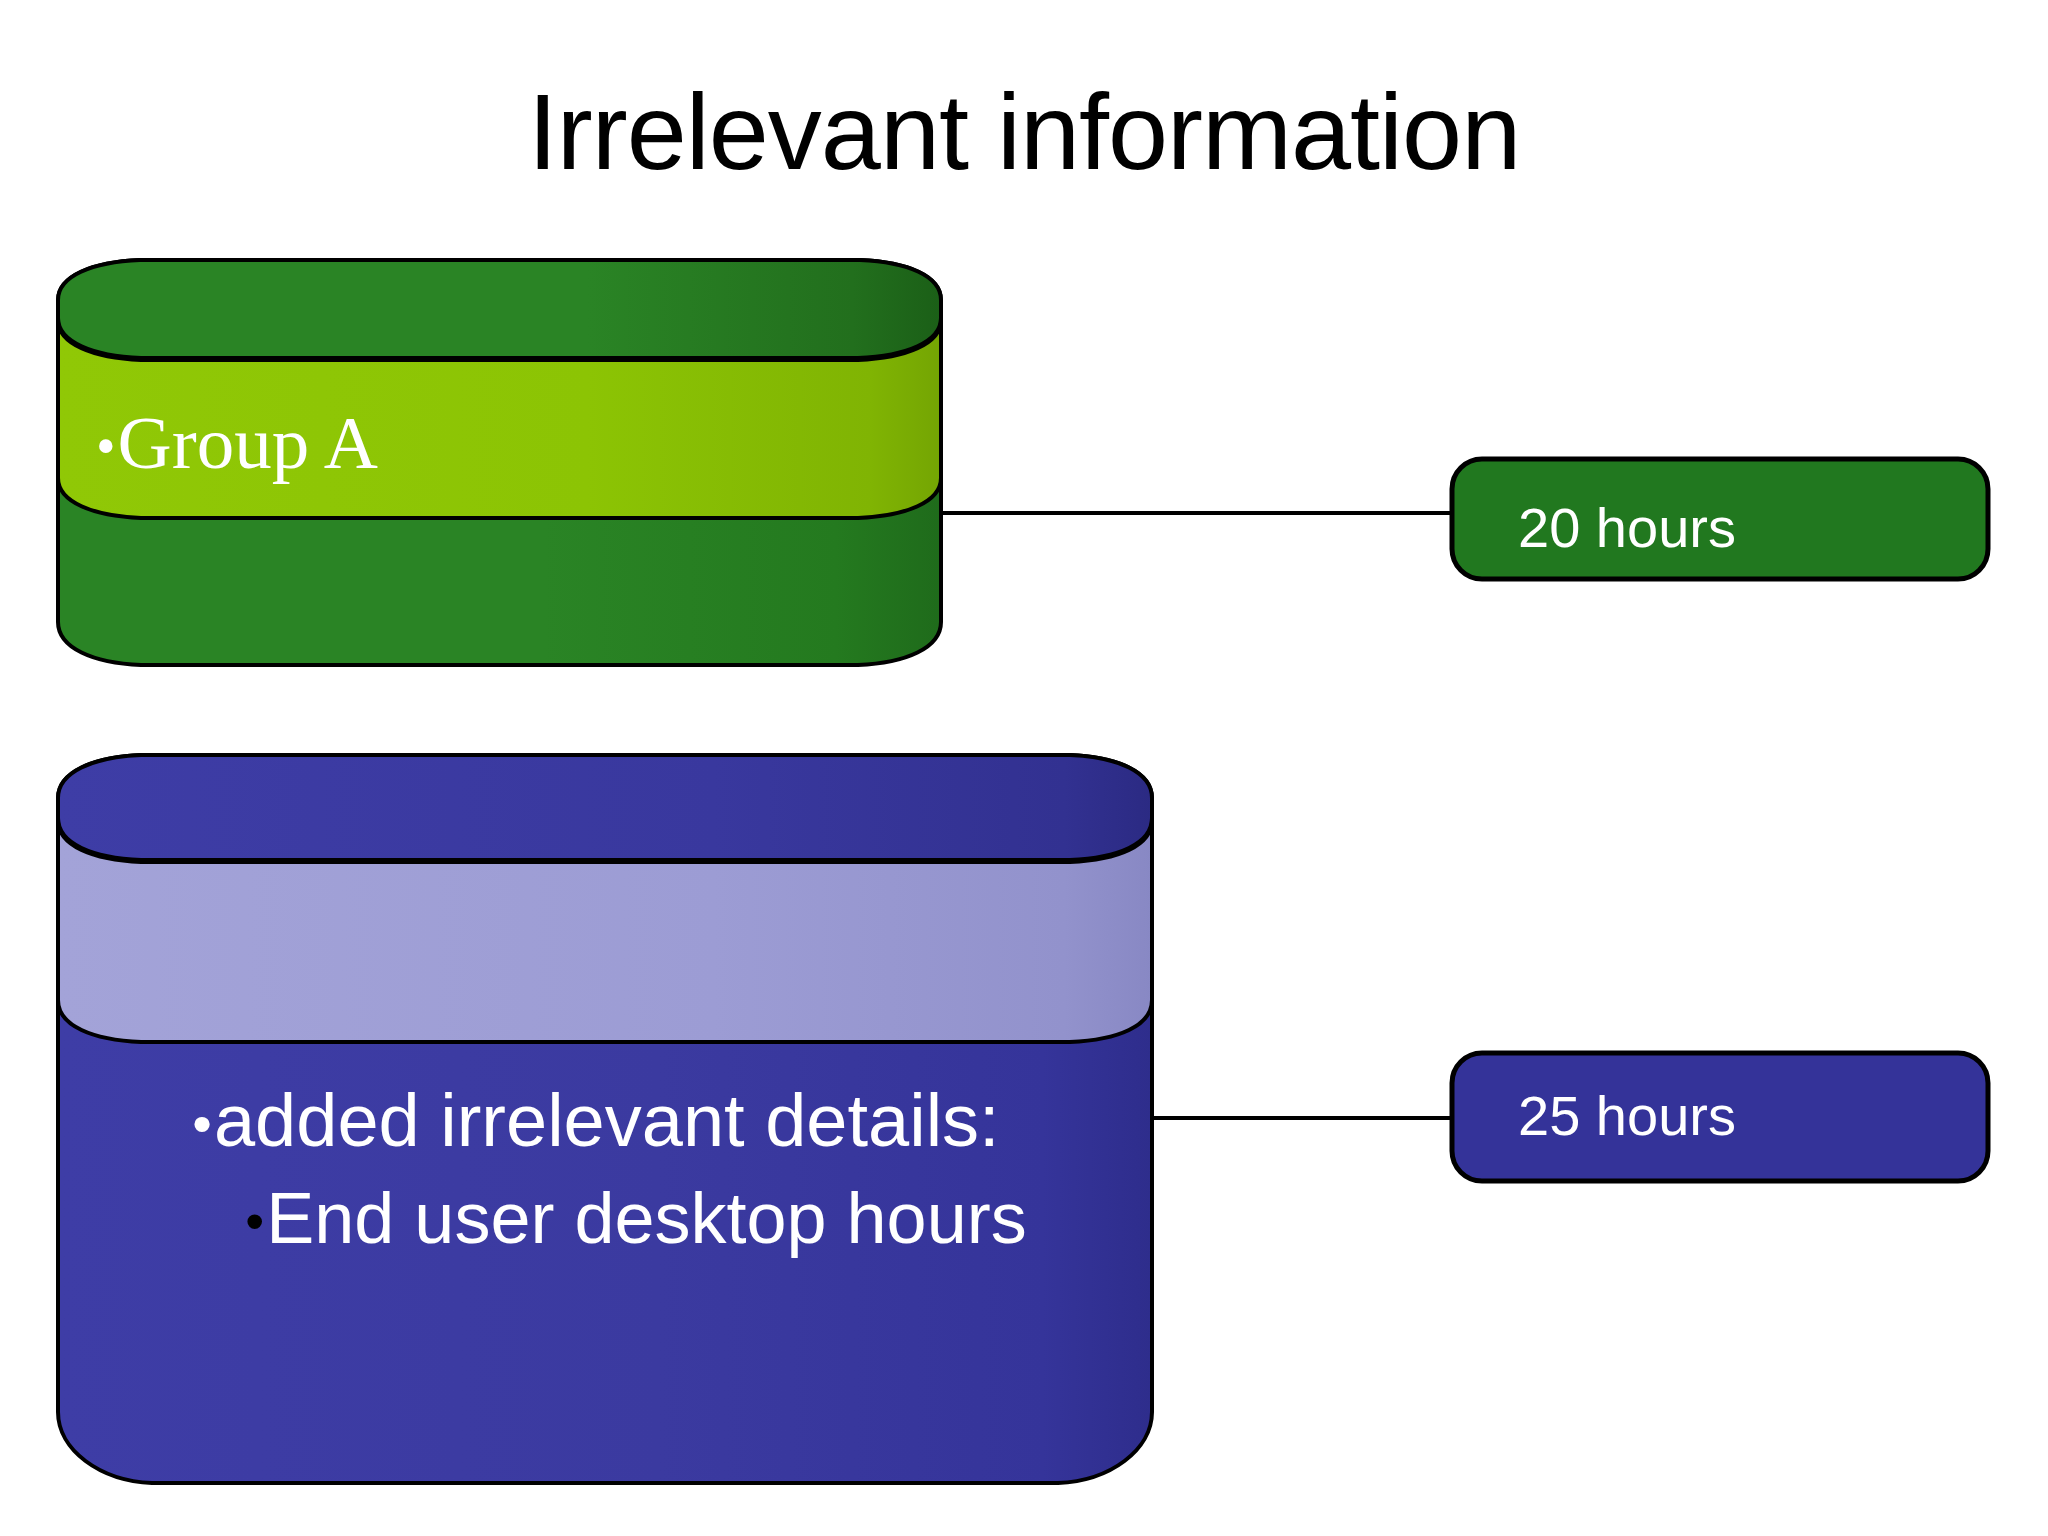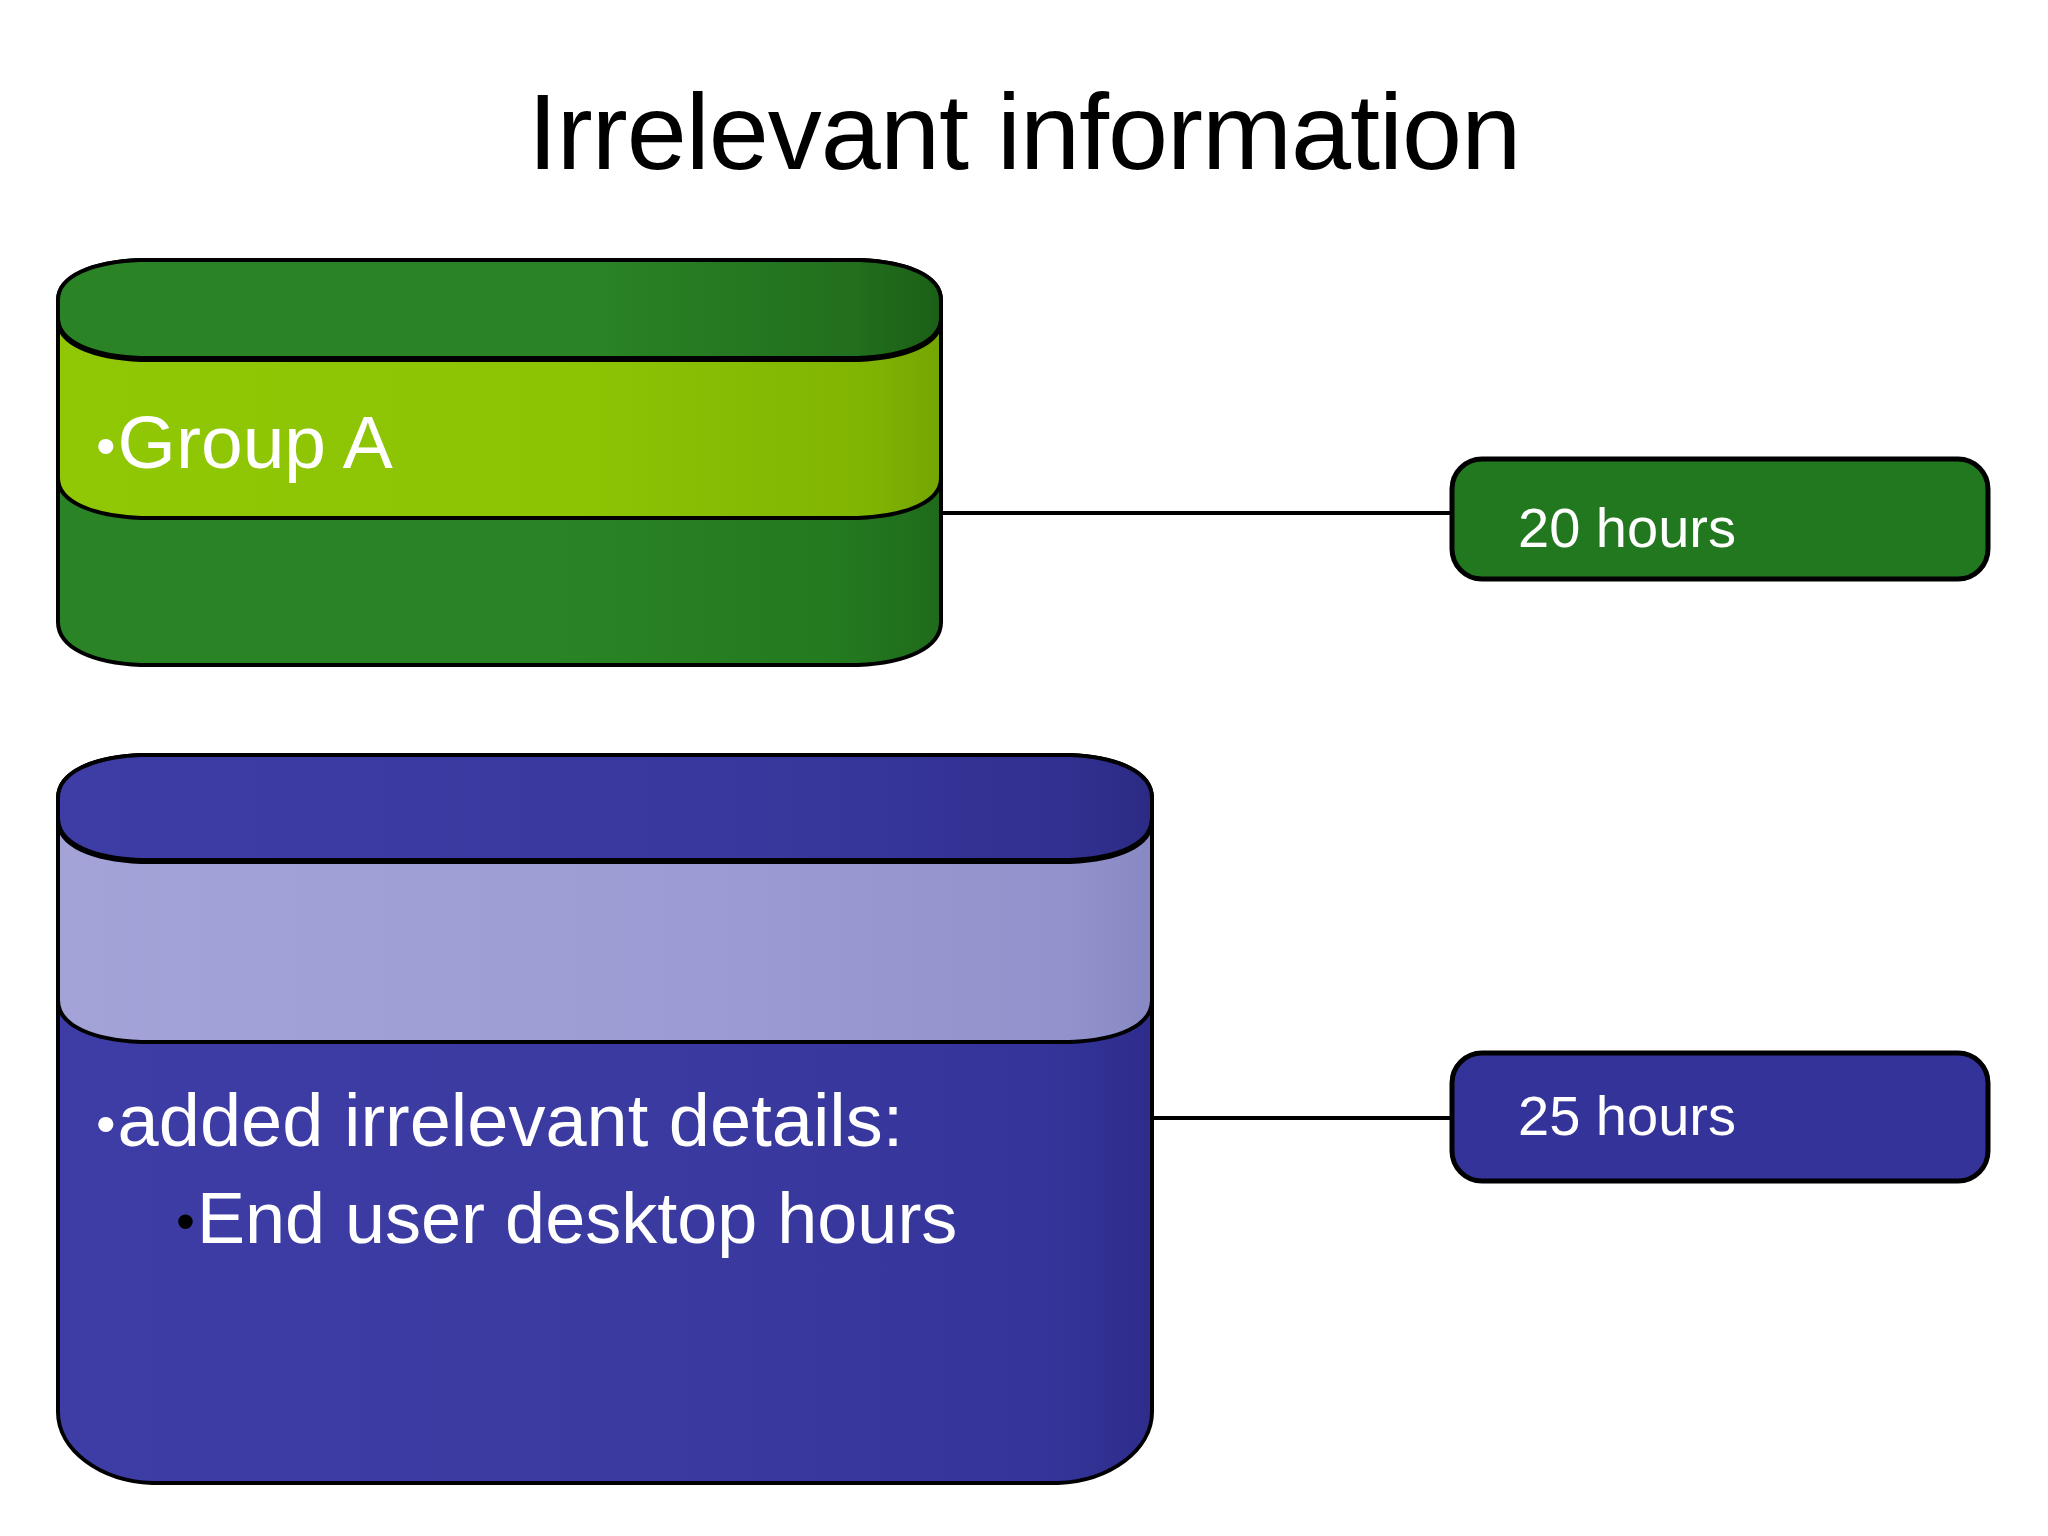--- a/index.html
+++ b/index.html
@@ -47,20 +47,21 @@
     letter-spacing: -1px;
     white-space: nowrap;
   }
 
   .cyl-label {
     position: absolute;
     color: #ffffff;
     font-size: 75px;
     line-height: 1.0;
     white-space: nowrap;
+    font-family: Liberation Serif, serif;
   }
   .cyl-label .bullet-white {
     color: #ffffff;
     font-size: 56px;
     vertical-align: 0.06em;
     margin-right: 2px;
   }
 
   #group-a-label { left: 96px; top: 405px; }
   #group-b-label { left: 96px; top: 738px; }
@@ -70,20 +71,21 @@
     left: 96px;
     top: 1084px;
     width: 1000px;
   }
   .detail-line {
     color: #ffffff;
     font-size: 74px;
     line-height: 1.0;
     white-space: nowrap;
     margin-bottom: 24px;
+    text-align: center;
   }
   .detail-line.lvl1 { margin-left: 0px; }
   .detail-line.lvl2 { margin-left: 80px; font-size: 72px; margin-bottom: 20px; }
   .bullet-white {
     color: #ffffff;
     font-size: 56px;
     vertical-align: 0.06em;
     margin-right: 2px;
   }
   .bullet-black {

